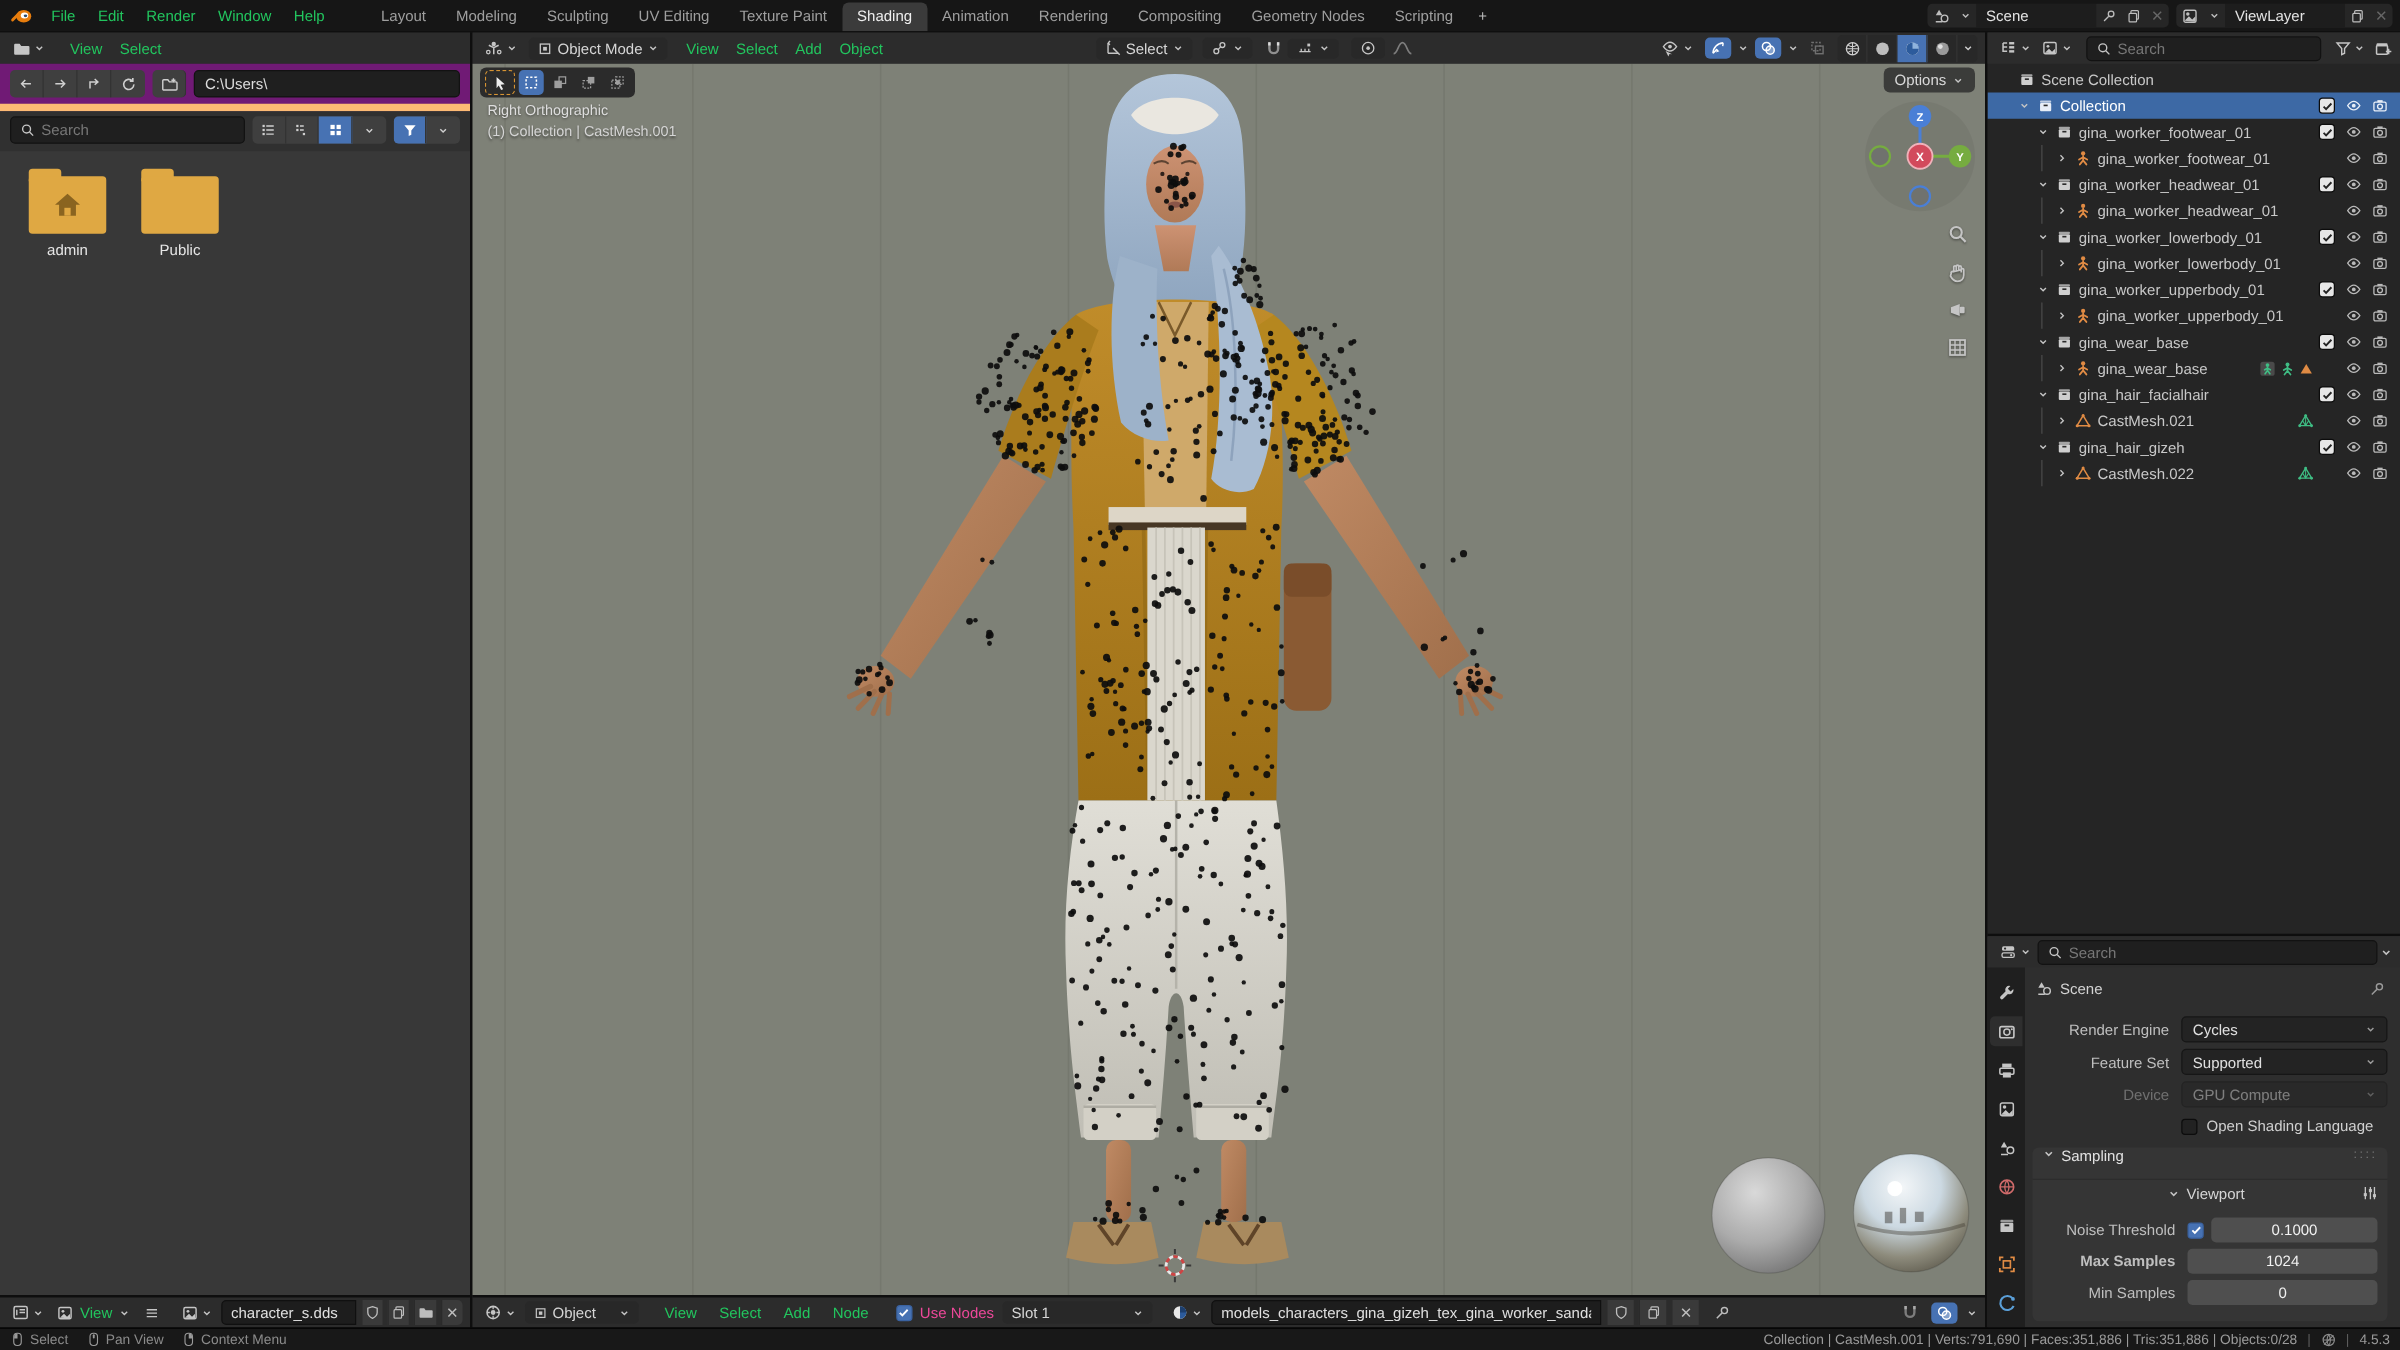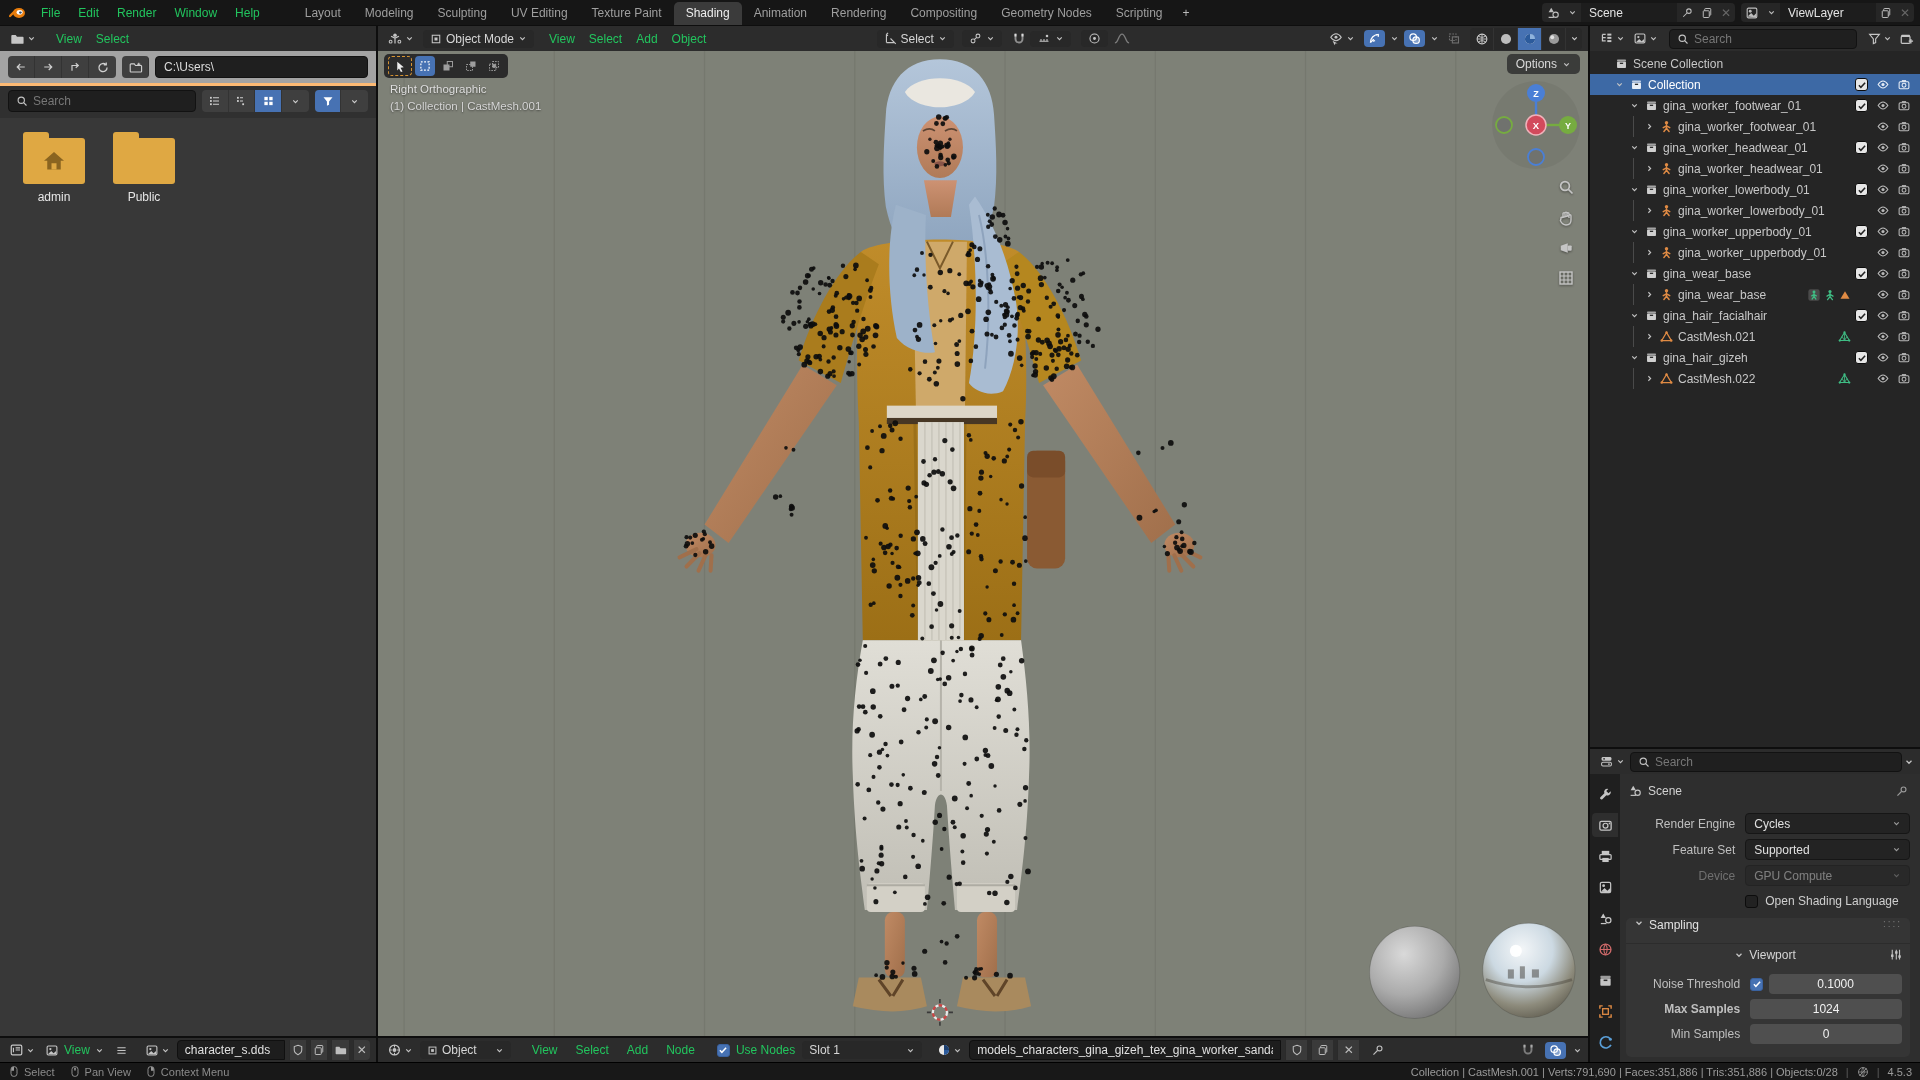--- a/index.html
+++ b/index.html
@@ -29,21 +29,21 @@
 
   .ed-header { height:25px; background:#2c2c2c; display:flex; align-items:center; padding:0 6px; gap:2px; flex:0 0 auto; }
   .ed-header .menu-item { padding:2px 7px; }
   .icon { display:inline-flex; align-items:center; justify-content:center; color:#c5c5c5; }
   .icon svg { display:block; }
   .ddown { display:flex; align-items:center; gap:2px; background:transparent; border-radius:4px; padding:1px 3px; color:#cdcdcd; }
   .pill { background:#282828; border-radius:4px; display:flex; align-items:center; gap:4px; padding:2px 7px; color:#d6d6d6; }
 
   
   .fb { flex:1 1 auto; display:flex; flex-direction:column; background:#383838; }
-  .fb-nav { background:#a3a3a3; padding:5px 8px; display:flex; gap:6px; align-items:center; border-bottom:3px solid #fdba74;}
+  .fb-nav { background:#701a75; padding:5px 8px; display:flex; gap:6px; align-items:center; border-bottom:6px solid #fdba74;}
   .btn-group { display:flex; background:#3f3f3f; border-radius:4px; overflow:hidden; }
   .sq-btn { width:27px; height:22px; display:flex; align-items:center; justify-content:center; color:#cfcfcf; border-right:1px solid #333; }
   .btn-group .sq-btn:last-child { border-right:none; }
   .lone-btn { background:#3f3f3f; border-radius:4px; }
   .path-field { flex:1; background:#1f1f1f; border:1px solid #121212; border-radius:4px; height:22px; color:#dcdcdc; padding:0 8px; font-size:12px; font-family:inherit; }
   .fb-search-row { background:#303030; padding:4px 8px 6px; display:flex; gap:6px; align-items:center; }
   .search-field { flex:1; display:flex; align-items:center; gap:5px; background:#1f1f1f; border:1px solid #121212; border-radius:4px; height:22px; padding:0 7px; }
   .search-field input { flex:1; background:transparent; border:none; outline:none; color:#dcdcdc; font-size:12px; font-family:inherit; }
   .search-field input::placeholder { color:#777; }
   .disp-btn.active, .blue { background:#4772b3 !important; color:#fff; }
@@ -1513,21 +1513,21 @@
             <span class="menu-item">Select</span>
             <span class="menu-item">Add</span>
             <span class="menu-item">Node</span>
           </nav>
         <span class="ddown" style="gap:6px;margin-left:6px">
           <span class="checkbox on">
               <svg width="10" height="10" viewBox="0 0 16 16">
                 <path d="M3 8.5l3.2 3.2L13 4.5" fill="none" stroke="#fff" stroke-width="2.4"></path>
               </svg>
             </span>
-          <span style="color:#22c55e">Use Nodes</span>
+          <span style="color:#ec4899">Use Nodes</span>
         </span>
         <span class="pill" style="min-width:120px;justify-content:space-between">
           <span>Slot 1</span>
           <span class="icon">
               <svg width="9" height="9" viewBox="0 0 16 16">
                 <path d="M4 6l4 4 4-4" fill="none" stroke="currentColor" stroke-width="2"></path>
               </svg>
             </span>
         </span>
         <span class="ddown" style="margin-left:8px">

